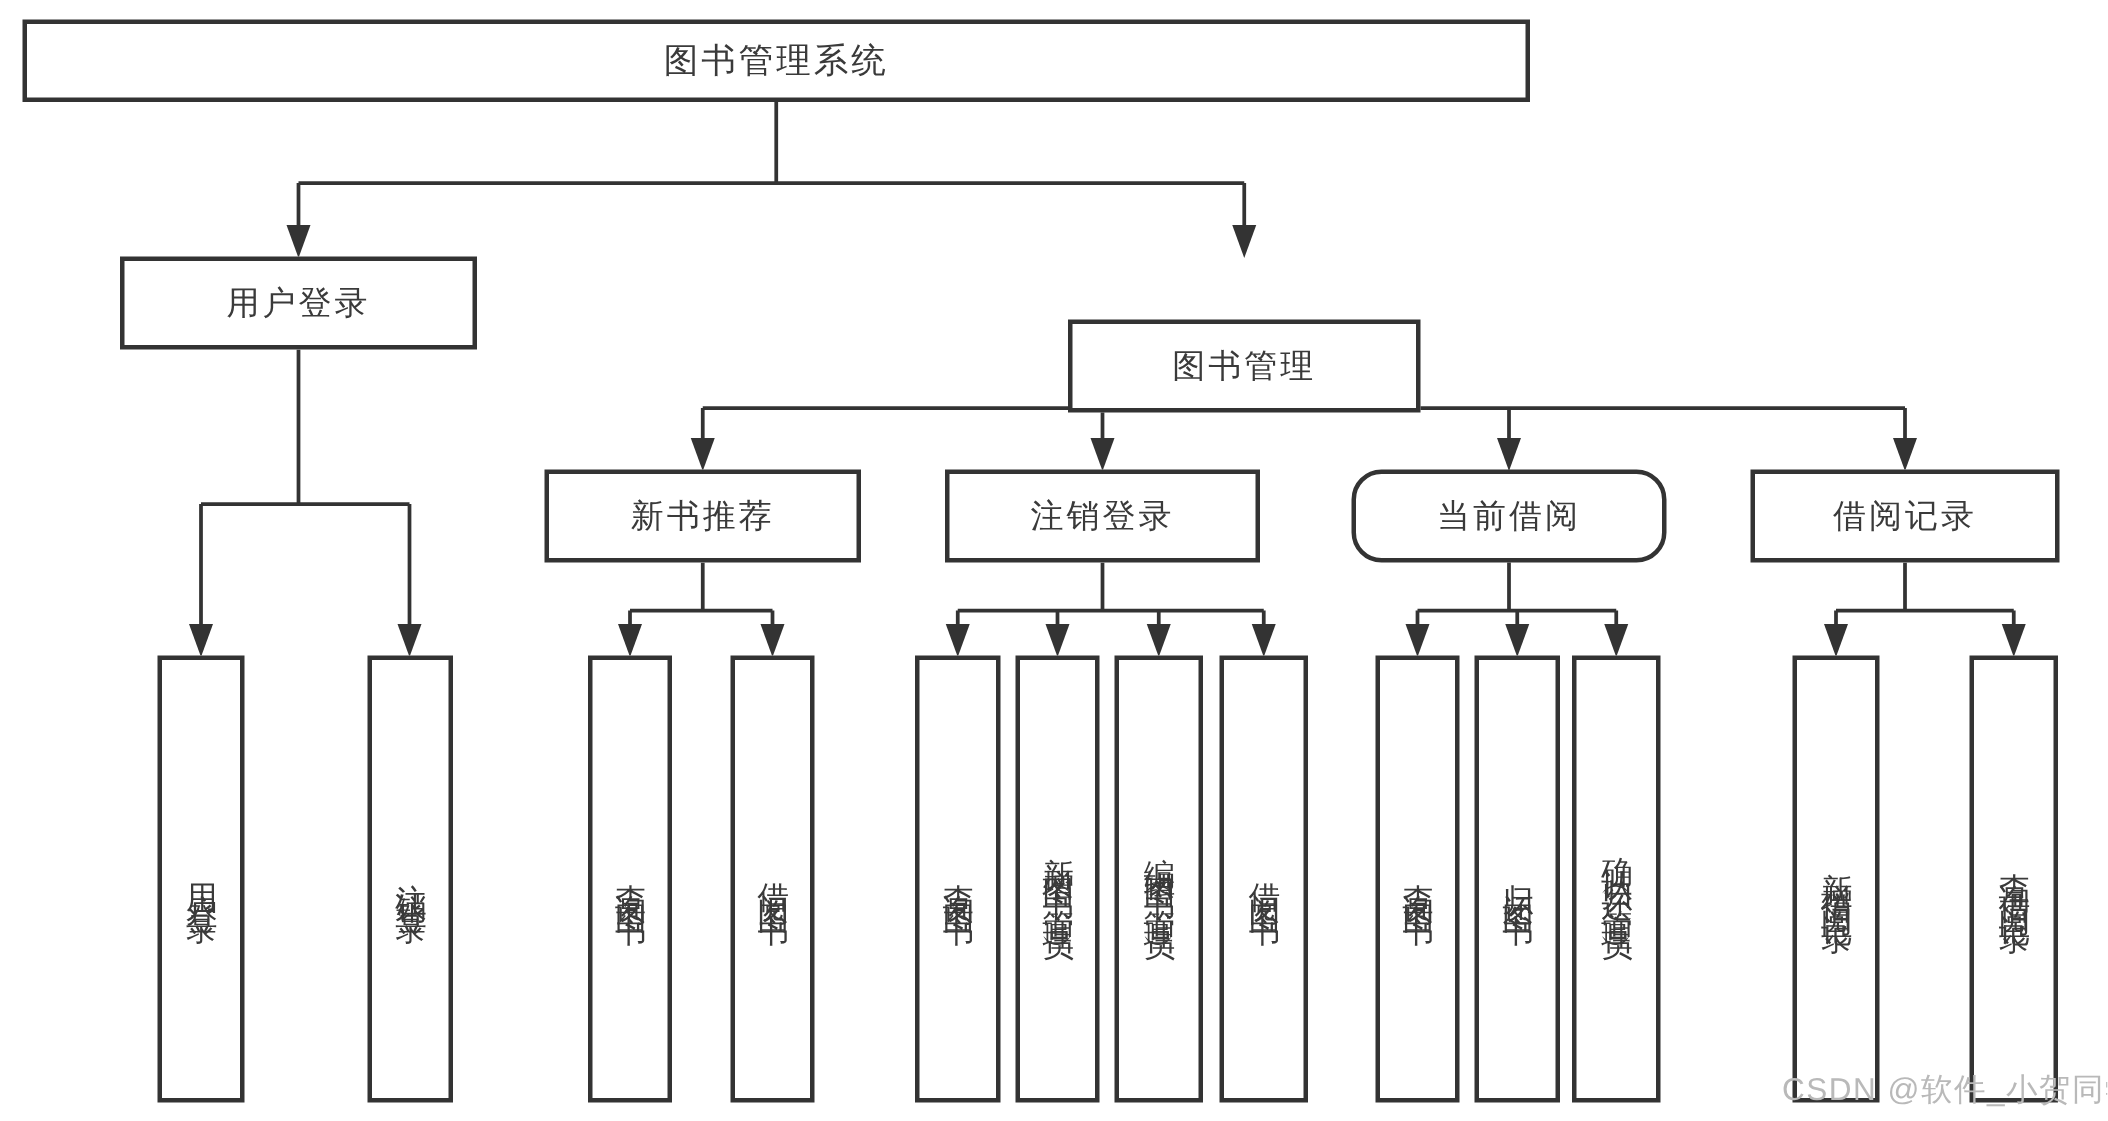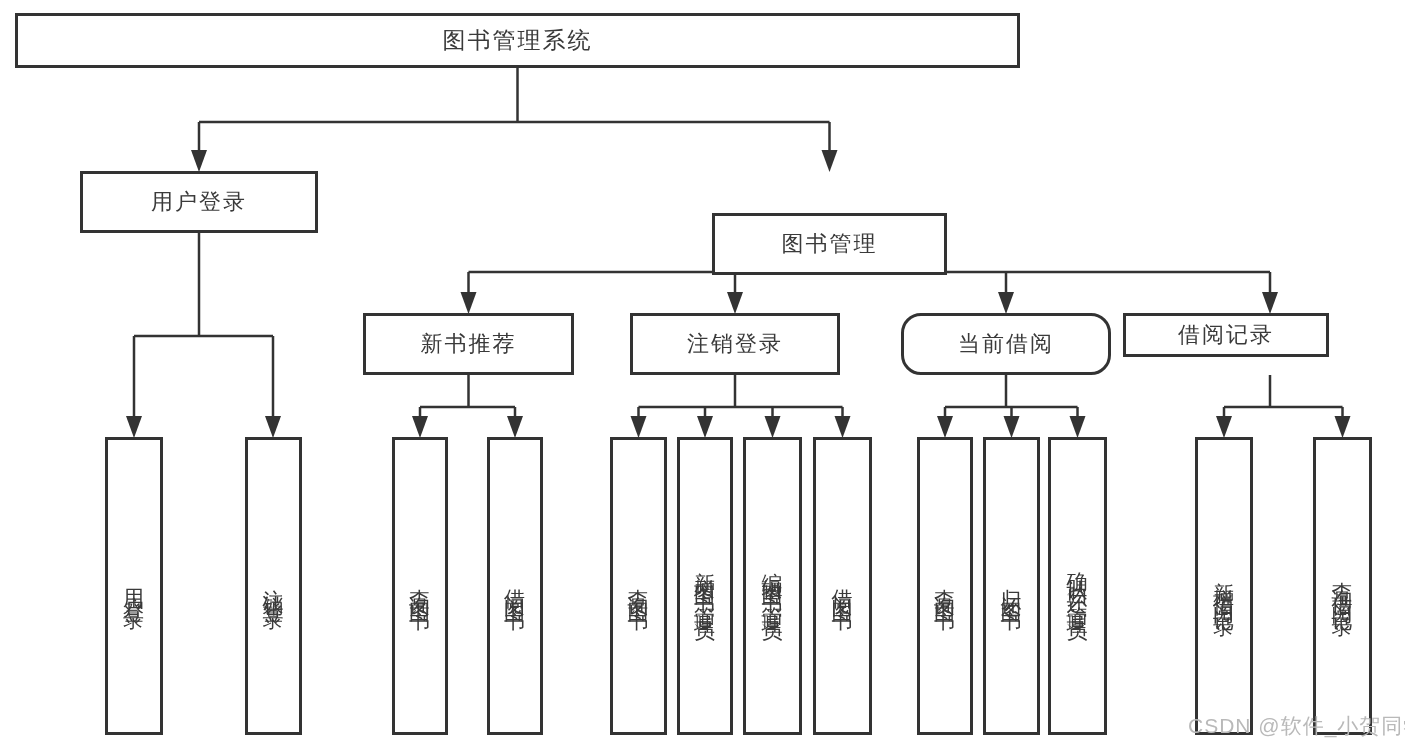--- a/index.html
+++ b/index.html
@@ -153,21 +153,21 @@
 
   <div class="hbox" style="left:363px; top:313px; width:211px; height:62px;">
     <span>新书推荐</span>
   </div>
   <div class="hbox" style="left:630px; top:313px; width:210px; height:62px;">
     <span>注销登录</span>
   </div>
   <div class="hbox" style="left:901px; top:313px; width:210px; height:62px;border-radius:20px;">
     <span>当前借阅</span>
   </div>
-  <div class="hbox" style="left:1123px; top:313px; width:206px; height:44px;justify-content:center;">
+  <div class="hbox" style="left:1167px; top:313px; width:206px; height:62px;justify-content:center;">
     <span>借阅记录</span>
   </div>
 
   <div class="vbox" style="left:105px; width:58px;">
     <span>用户登录</span>
   </div>
   <div class="vbox" style="left:245px; width:57px;">
     <span>注销登录</span>
   </div>
 

